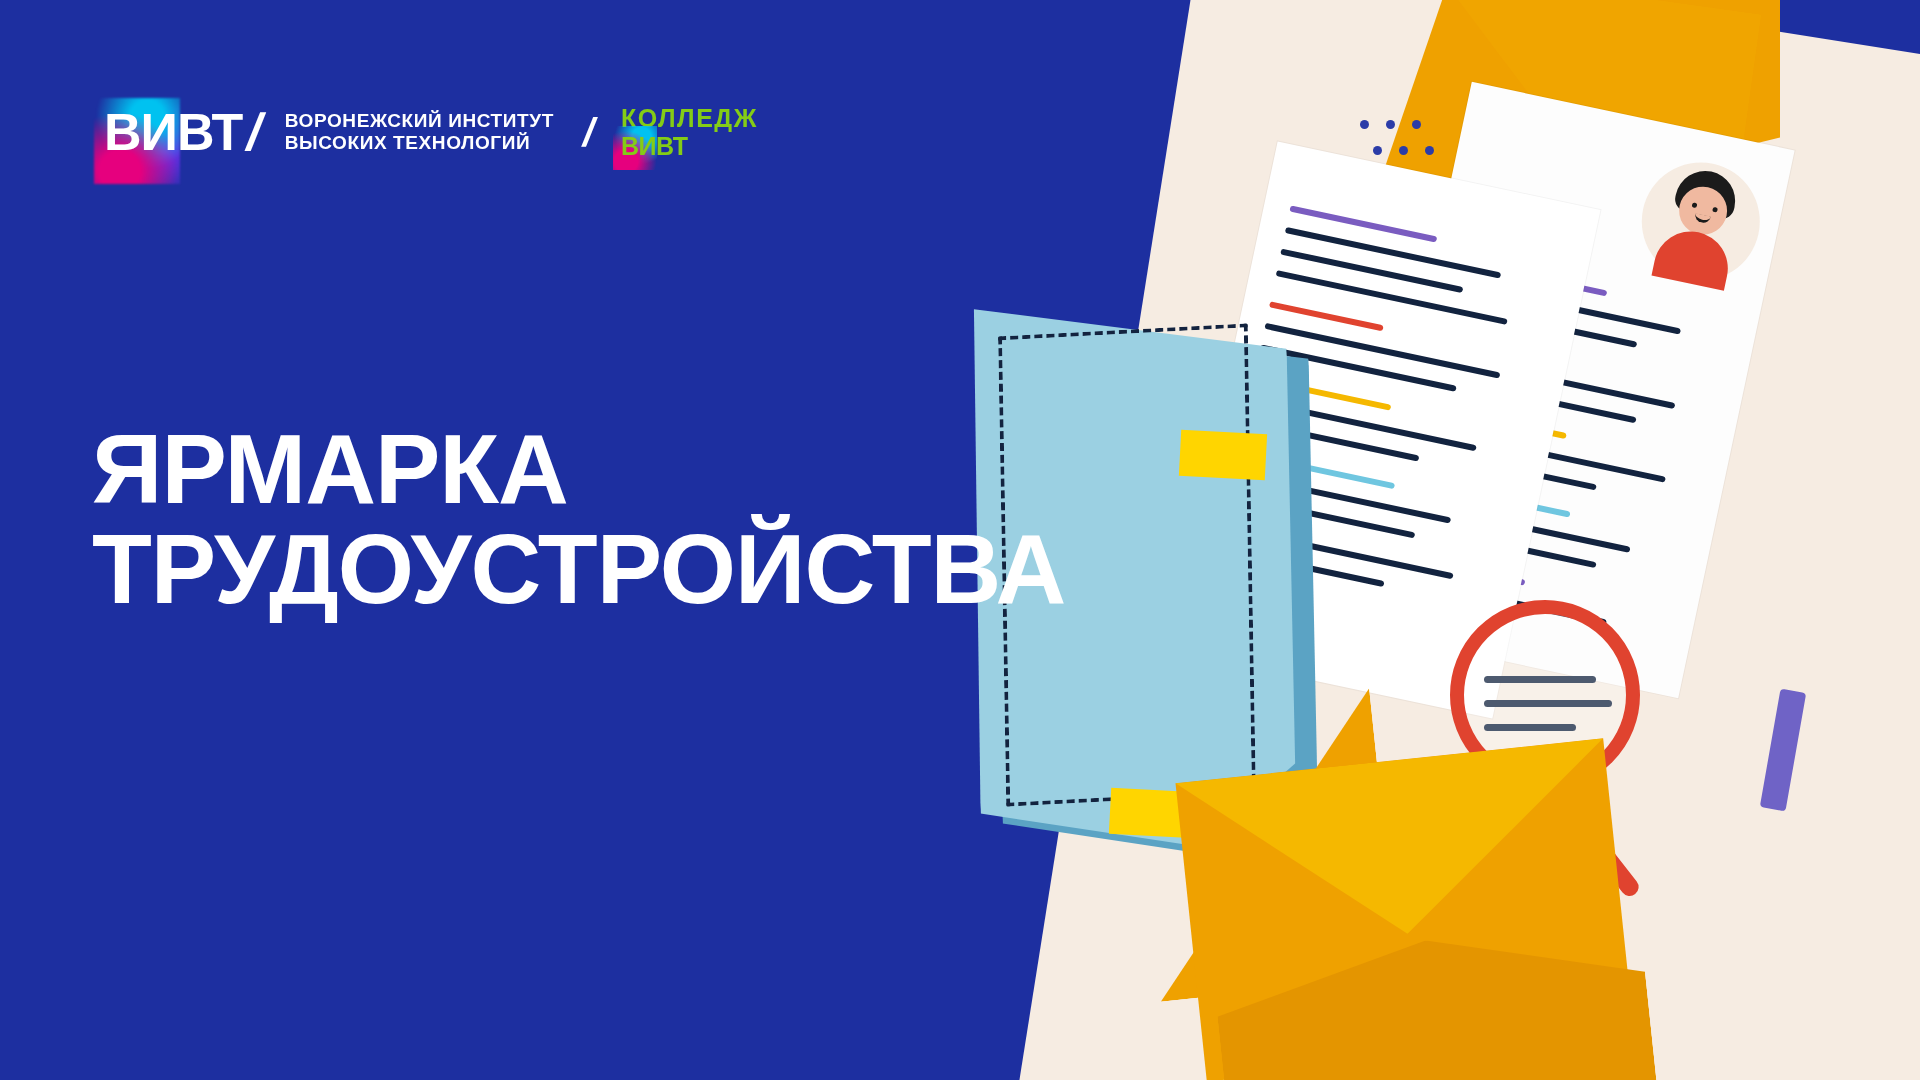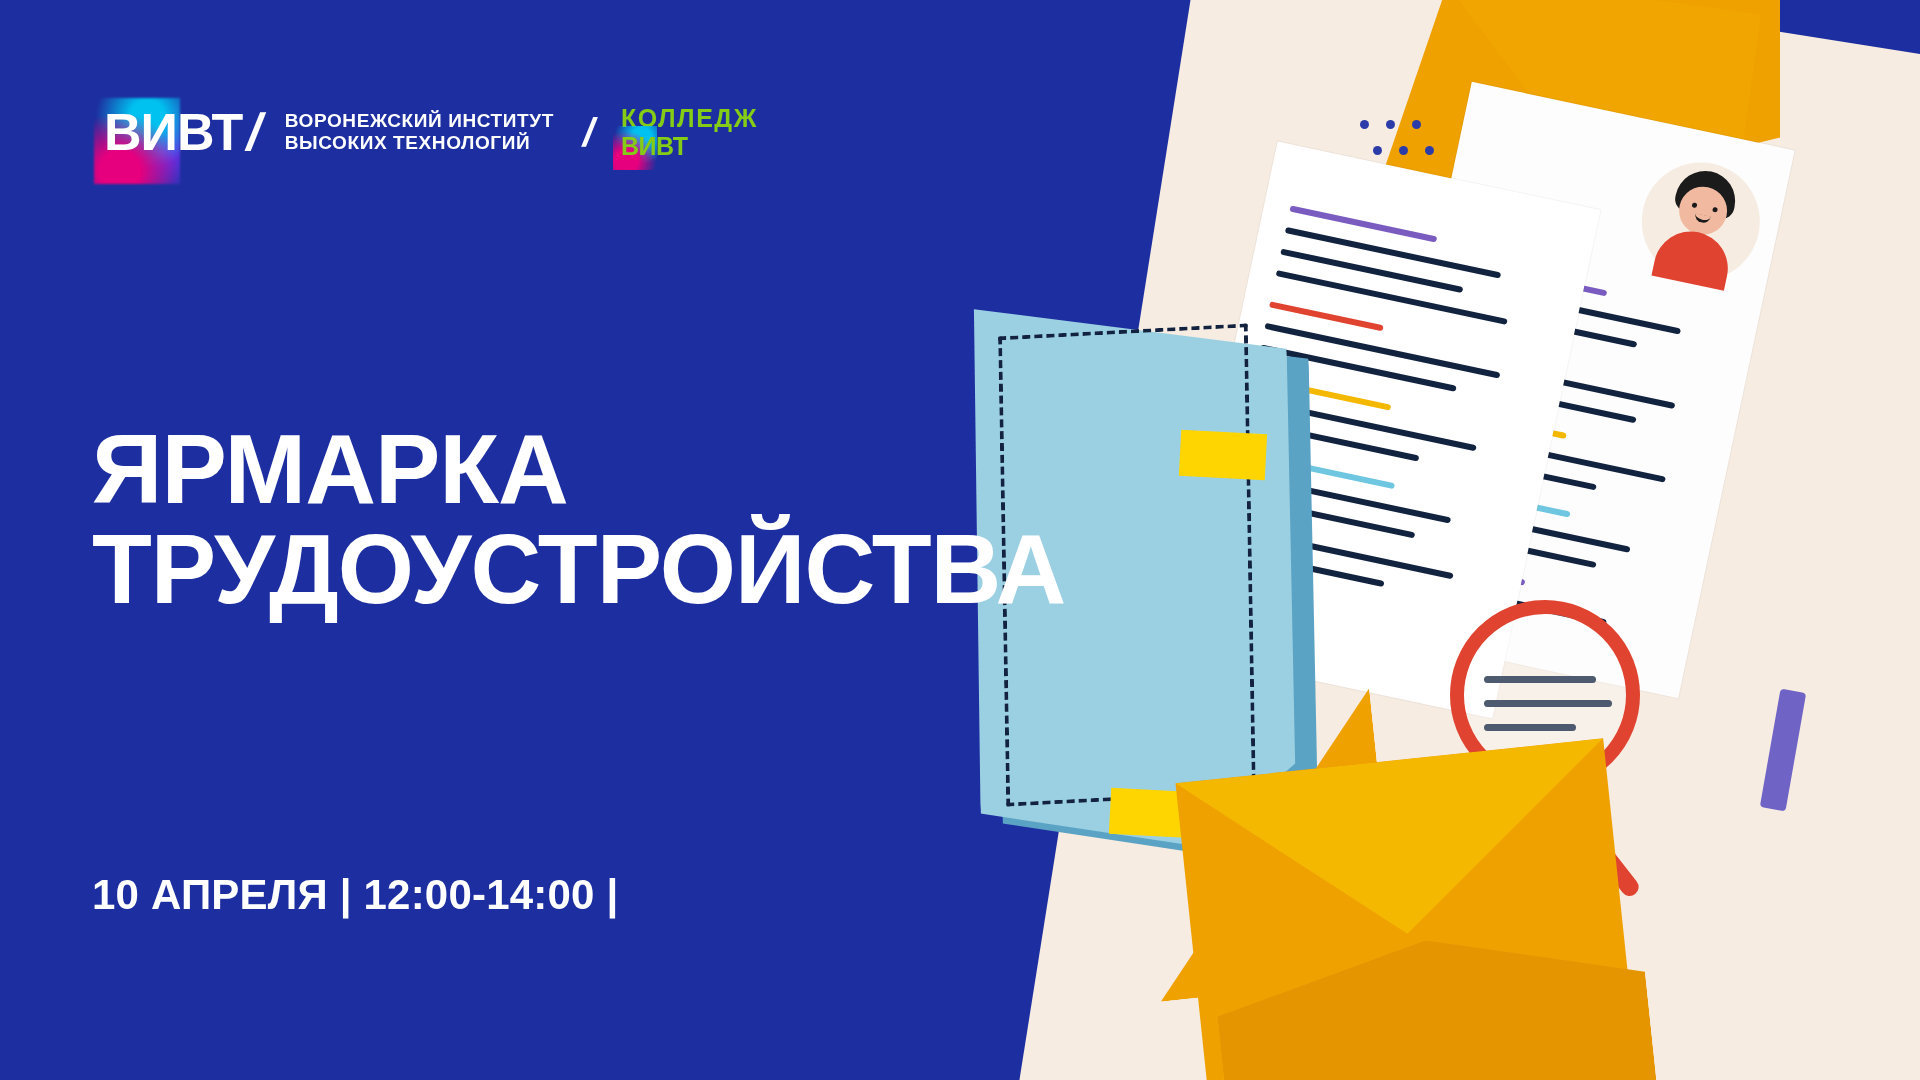--- a/index.html
+++ b/index.html
@@ -322,16 +322,15 @@
       <div class="c-bot">ВИВТ</div>
     </div>
   </div>
 
   <div class="headline">
     <div>ЯРМАРКА</div>
     <div>ТРУДОУСТРОЙСТВА</div>
   </div>
 
   <div class="details">
-    <div>10 АПРЕЛЯ | 12:00-14:00 |</div>
   </div>
 
 </div>
 
 </body></html>

